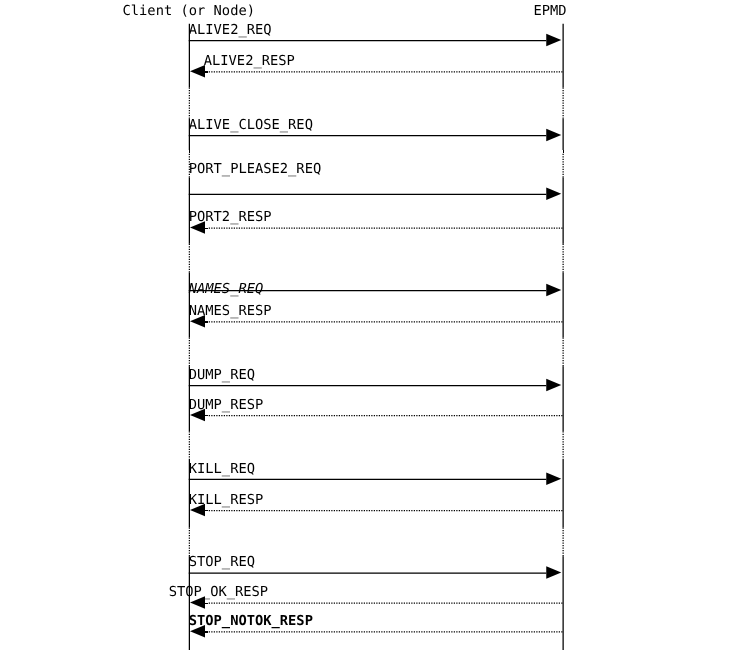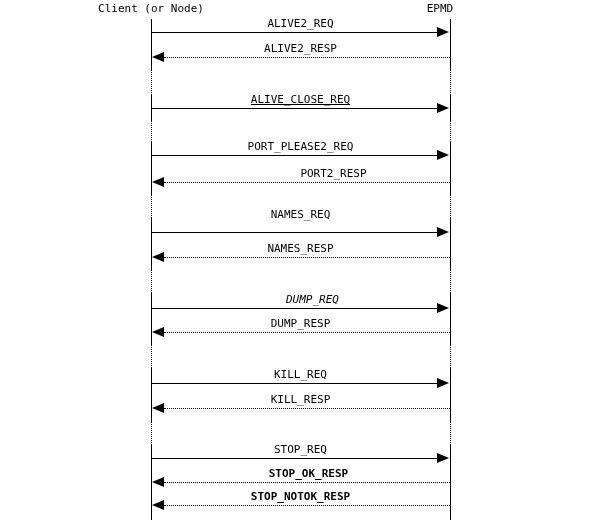--- a/index.html
+++ b/index.html
@@ -49,21 +49,20 @@
   }
   .arrow-left {
     position: absolute;
     width: 0; height: 0;
     border-top: 5px solid transparent;
     border-bottom: 5px solid transparent;
     border-right: 12px solid #000000;
   }
   .msg-label {
     position: absolute;
-    text-align: center;
     font-size: 11px;
     line-height: 13px;
     height: 13px;
     white-space: nowrap;
   }
 </style>
 </head>
 <body>
 
 <div class="canvas">
@@ -98,51 +97,51 @@
       <div class="seg-solid" style="left: 450px; top: 368px; height: 54px;"></div>
       <div class="seg-dotted" style="left: 450px; top: 422px; height: 23px;"></div>
       <div class="seg-solid" style="left: 450px; top: 445px; height: 75px;"></div>
     </div>
   <div id="messages">
       <div class="msg-line-solid" style="top: 32px; left: 151px; width: 286px;"></div>
       <div class="arrow-right" style="top: 27px; left: 437px;"></div>
       <div class="msg-label" style="left: 151px; width: 299px; top: 17px;">ALIVE2_REQ</div>
       <div class="msg-line-dotted" style="top: 57px; left: 164px; width: 286px;"></div>
       <div class="arrow-left" style="top: 52px; left: 152px;"></div>
-      <div class="msg-label" style="left: 151px; width: 299px; top: 42px;">ALIVE2_RESP</div>
+      <div class="msg-label" style="left: 151px; width: 299px; top: 42px; padding-left: 12px;">ALIVE2_RESP</div>
       <div class="msg-line-solid" style="top: 108px; left: 151px; width: 286px;"></div>
       <div class="arrow-right" style="top: 103px; left: 437px;"></div>
-      <div class="msg-label" style="left: 151px; width: 299px; top: 93px; text-decoration: underline;">ALIVE_CLOSE_REQ</div>
+      <div class="msg-label" style="left: 151px; width: 299px; top: 93px;">ALIVE_CLOSE_REQ</div>
       <div class="msg-line-solid" style="top: 155px; left: 151px; width: 286px;"></div>
       <div class="arrow-right" style="top: 150px; left: 437px;"></div>
-      <div class="msg-label" style="left: 151px; width: 299px; top: 140px;">PORT_PLEASE2_REQ</div>
+      <div class="msg-label" style="left: 151px; width: 299px; top: 128px;">PORT_PLEASE2_REQ</div>
       <div class="msg-line-dotted" style="top: 182px; left: 164px; width: 286px;"></div>
       <div class="arrow-left" style="top: 177px; left: 152px;"></div>
-      <div class="msg-label" style="left: 151px; width: 299px; top: 167px; margin-left: 33px;">PORT2_RESP</div>
+      <div class="msg-label" style="left: 151px; width: 299px; top: 167px;">PORT2_RESP</div>
       <div class="msg-line-solid" style="top: 232px; left: 151px; width: 286px;"></div>
       <div class="arrow-right" style="top: 227px; left: 437px;"></div>
-      <div class="msg-label" style="left: 151px; width: 299px; top: 208px;">NAMES_REQ</div>
+      <div class="msg-label" style="left: 151px; width: 299px; top: 224px; font-style: italic;">NAMES_REQ</div>
       <div class="msg-line-dotted" style="top: 257px; left: 164px; width: 286px;"></div>
       <div class="arrow-left" style="top: 252px; left: 152px;"></div>
       <div class="msg-label" style="left: 151px; width: 299px; top: 242px;">NAMES_RESP</div>
       <div class="msg-line-solid" style="top: 308px; left: 151px; width: 286px;"></div>
       <div class="arrow-right" style="top: 303px; left: 437px;"></div>
-      <div class="msg-label" style="left: 163px; width: 299px; top: 293px; font-style: italic;">DUMP_REQ</div>
+      <div class="msg-label" style="left: 151px; width: 299px; top: 293px;">DUMP_REQ</div>
       <div class="msg-line-dotted" style="top: 332px; left: 164px; width: 286px;"></div>
       <div class="arrow-left" style="top: 327px; left: 152px;"></div>
       <div class="msg-label" style="left: 151px; width: 299px; top: 317px;">DUMP_RESP</div>
       <div class="msg-line-solid" style="top: 383px; left: 151px; width: 286px;"></div>
       <div class="arrow-right" style="top: 378px; left: 437px;"></div>
       <div class="msg-label" style="left: 151px; width: 299px; top: 368px;">KILL_REQ</div>
       <div class="msg-line-dotted" style="top: 408px; left: 164px; width: 286px;"></div>
       <div class="arrow-left" style="top: 403px; left: 152px;"></div>
       <div class="msg-label" style="left: 151px; width: 299px; top: 393px;">KILL_RESP</div>
       <div class="msg-line-solid" style="top: 458px; left: 151px; width: 286px;"></div>
       <div class="arrow-right" style="top: 453px; left: 437px;"></div>
       <div class="msg-label" style="left: 151px; width: 299px; top: 443px;">STOP_REQ</div>
       <div class="msg-line-dotted" style="top: 482px; left: 164px; width: 286px;"></div>
       <div class="arrow-left" style="top: 477px; left: 152px;"></div>
-      <div class="msg-label" style="left: 159px; width: 299px; top: 467px; font-weight: bold;">STOP_OK_RESP</div>
+      <div class="msg-label" style="left: 135px; width: 299px; top: 467px;">STOP_OK_RESP</div>
       <div class="msg-line-dotted" style="top: 505px; left: 164px; width: 286px;"></div>
       <div class="arrow-left" style="top: 500px; left: 152px;"></div>
       <div class="msg-label" style="left: 151px; width: 299px; top: 490px; font-weight: bold;">STOP_NOTOK_RESP</div>
     </div>
 </div>
 
 </body></html>

